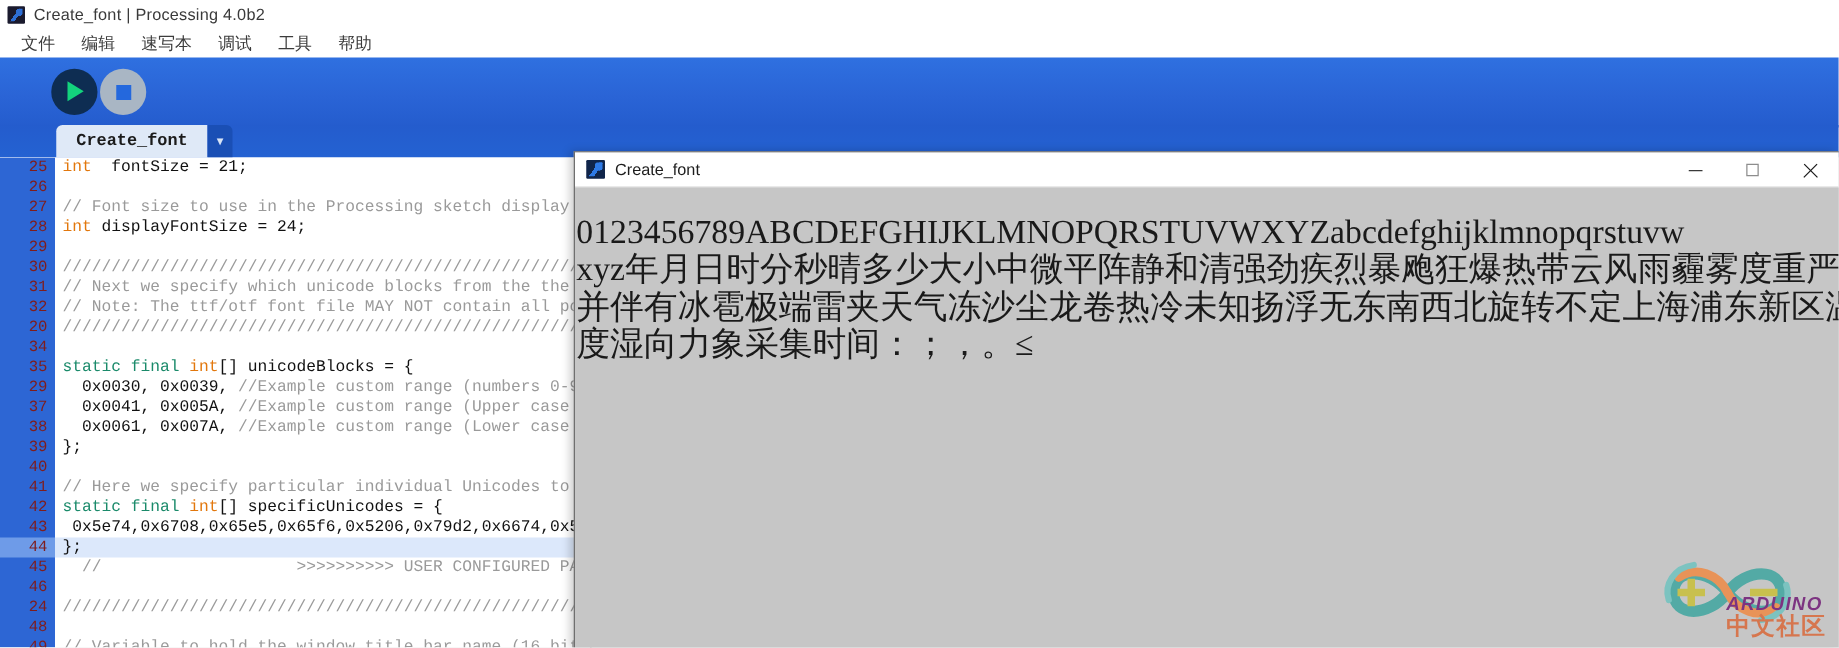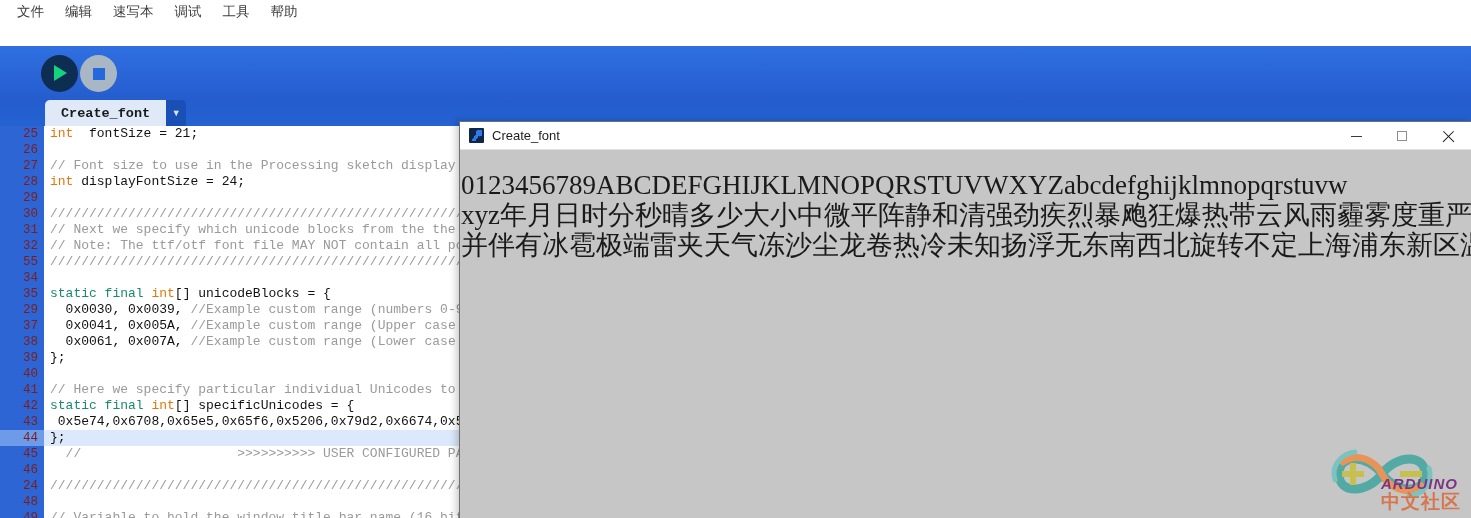--- a/index.html
+++ b/index.html
@@ -183,20 +183,24 @@
     font-size: 19px; font-weight: bold; color: #d9693a; letter-spacing: 1px;
   }
 </style>
 </head>
 <body>
 
 <div id="root">
 
   <div class="ide">
 
+    <div class="titlebar">
+      <div class="app-icon"></div>
+      <div class="title-text">Create_font | Processing 4.0b2</div>
+    </div>
 
     <div class="menubar">
       <div class="menu-item">文件</div>
       <div class="menu-item">编辑</div>
       <div class="menu-item">速写本</div>
       <div class="menu-item">调试</div>
       <div class="menu-item">工具</div>
       <div class="menu-item">帮助</div>
     </div>
 
@@ -218,21 +222,21 @@
       <div class="gutter"></div>
       <div class="code-area" id="code-area">
           <div class="cline"><div class="lnum">25</div><div class="code"><span class="kw">int</span><span>  fontSize = 21;</span></div></div>
           <div class="cline"><div class="lnum">26</div><div class="code"><span></span></div></div>
           <div class="cline"><div class="lnum">27</div><div class="code"><span class="cm">// Font size to use in the Processing sketch display window</span></div></div>
           <div class="cline"><div class="lnum">28</div><div class="code"><span class="kw">int</span><span> displayFontSize = 24;</span></div></div>
           <div class="cline"><div class="lnum">29</div><div class="code"><span></span></div></div>
           <div class="cline"><div class="lnum">30</div><div class="code"><span class="cm">/////////////////////////////////////////////////////////////////</span></div></div>
           <div class="cline"><div class="lnum">31</div><div class="code"><span class="cm">// Next we specify which unicode blocks from the the Basic</span></div></div>
           <div class="cline"><div class="lnum">32</div><div class="code"><span class="cm">// Note: The ttf/otf font file MAY NOT contain all possible</span></div></div>
-          <div class="cline"><div class="lnum">55</div><div class="code"><span class="cm">/////////////////////////////////////////////////////////////////</span></div></div>
+          <div class="cline"><div class="lnum">20</div><div class="code"><span class="cm">/////////////////////////////////////////////////////////////////</span></div></div>
           <div class="cline"><div class="lnum">34</div><div class="code"><span></span></div></div>
           <div class="cline"><div class="lnum">35</div><div class="code"><span class="kw2">static final </span><span class="kw">int</span><span>[] unicodeBlocks = {</span></div></div>
           <div class="cline"><div class="lnum">29</div><div class="code"><span>  0x0030, 0x0039, </span><span class="cm">//Example custom range (numbers 0-9)</span></div></div>
           <div class="cline"><div class="lnum">37</div><div class="code"><span>  0x0041, 0x005A, </span><span class="cm">//Example custom range (Upper case A-Z)</span></div></div>
           <div class="cline"><div class="lnum">38</div><div class="code"><span>  0x0061, 0x007A, </span><span class="cm">//Example custom range (Lower case a-z)</span></div></div>
           <div class="cline"><div class="lnum">39</div><div class="code"><span>};</span></div></div>
           <div class="cline"><div class="lnum">40</div><div class="code"><span></span></div></div>
           <div class="cline"><div class="lnum">41</div><div class="code"><span class="cm">// Here we specify particular individual Unicodes to be in</span></div></div>
           <div class="cline"><div class="lnum">42</div><div class="code"><span class="kw2">static final </span><span class="kw">int</span><span>[] specificUnicodes = {</span></div></div>
           <div class="cline"><div class="lnum">43</div><div class="code"><span> 0x5e74,0x6708,0x65e5,0x65f6,0x5206,0x79d2,0x6674,0x591a,0x</span></div></div>
@@ -260,20 +264,21 @@
         <div class="wctl">
             <span class="cls"></span>
           </div>
       </div>
     </div>
 
     <div class="sw-canvas">
       <div class="glyphline l1">0123456789ABCDEFGHIJKLMNOPQRSTUVWXYZabcdefghijklmnopqrstuvw</div>
       <div class="glyphline">xyz年月日时分秒晴多少大小中微平阵静和清强劲疾烈暴飑狂爆热带云风雨霾雾度重严</div>
       <div class="glyphline">并伴有冰雹极端雷夹天气冻沙尘龙卷热冷未知扬浮无东南西北旋转不定上海浦东新区温</div>
+      <div class="glyphline">度湿向力象采集时间：；，。≤</div>
 
       <div class="watermark">
         <svg viewBox="0 0 166 84" width="166" height="84">
           <g fill="none" stroke-linecap="round">
             <path d="M40 42 C40 22, 68 22, 83 42 C98 62, 126 62, 126 42 C126 22, 98 22, 83 42 C68 62, 40 62, 40 42 Z" stroke="#3fa6a0" stroke-width="9"></path>
             <path d="M44 30 C58 20, 76 28, 83 42" stroke="#ef8b45" stroke-width="7"></path>
             <path d="M122 54 C108 64, 90 56, 83 42" stroke="#ef8b45" stroke-width="7"></path>
             <path d="M36 48 C32 36, 40 22, 56 20" stroke="#70c3c0" stroke-width="5"></path>
             <path d="M130 36 C134 48, 126 62, 110 64" stroke="#70c3c0" stroke-width="5"></path>
           </g>

